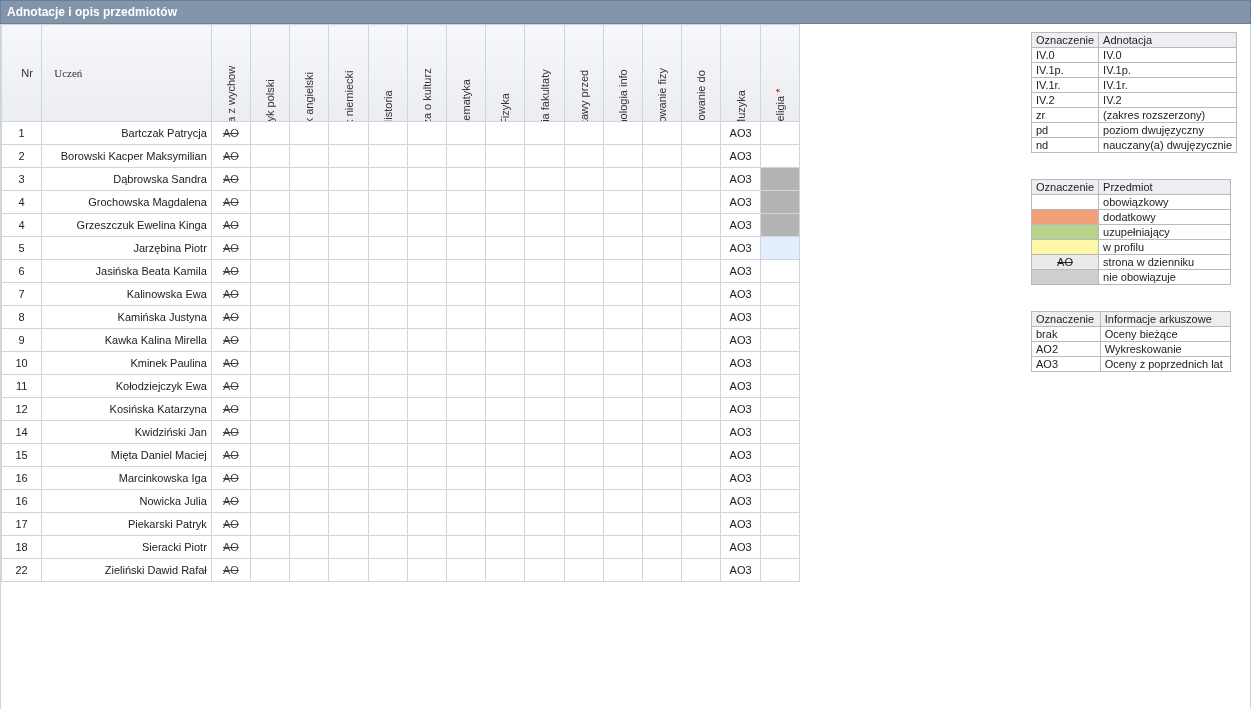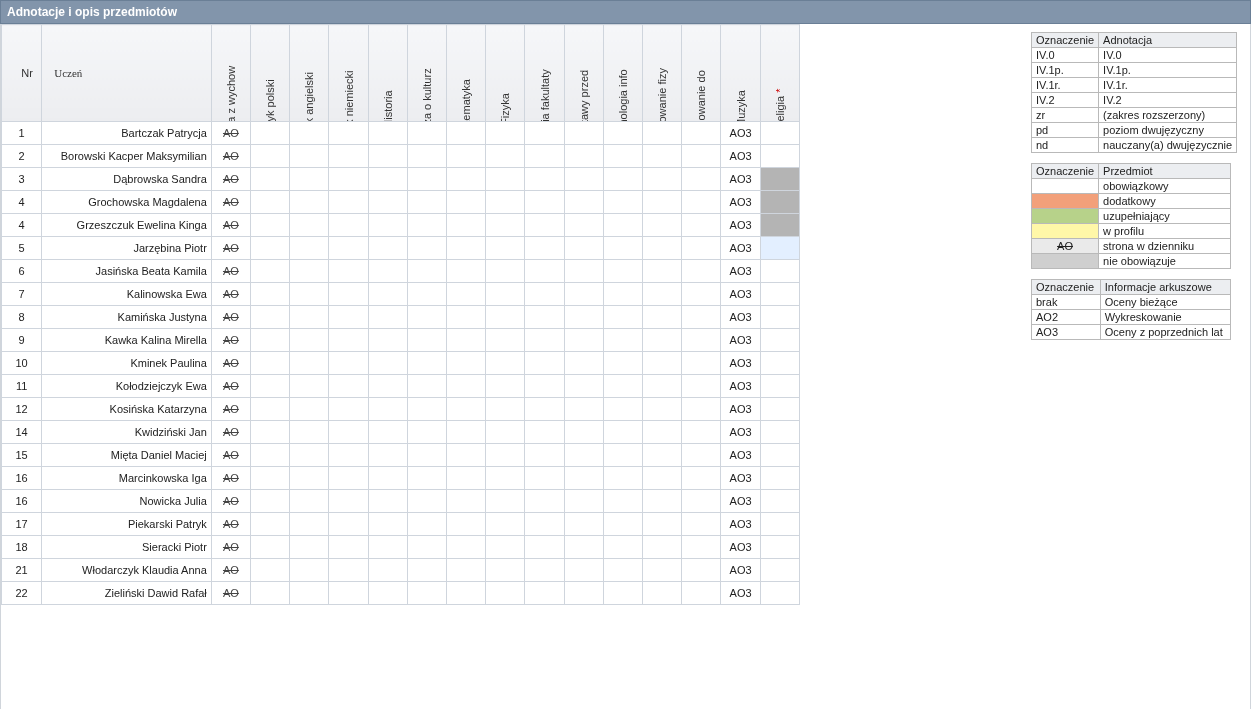--- a/index.html
+++ b/index.html
@@ -73,21 +73,21 @@
   td.col-student { width: 160px; text-align: right; }
   td.subject-cell { width: 37px; text-align: center; background: #fafbfd; }
   td.subject-cell.ao { }
   td.subject-cell .ao-text { text-decoration: line-through; color:#444; }
   td.subject-cell.muzyka { background:#fff; }
   td.subject-cell.religia { background:#fff; }
   td.subject-cell.religia.shaded-dark { background:#b4b4b4; }
   td.subject-cell.religia.shaded-light { background:#e3efff; }
 
   
-  .legend { border-collapse: collapse; margin-bottom: 10px; width: 200px; }
+  .legend { border-collapse: collapse; margin-bottom: 26px; width: 200px; }
   .legend th, .legend td { border: 1px solid #b9b9b9; padding: 1px 4px; font-size: 11px; text-align: left; white-space: nowrap; }
   .legend th { background: #eceef1; font-weight: normal; }
 
   .swatch { width:58px; height:14px; }
   .sw-obow   { background:#ffffff; }
   .sw-dodat  { background:#f2a07a; }
   .sw-uzup   { background:#b7d28a; }
   .sw-profil { background:#fff7a8; }
   .sw-strona { background:#eaeaea; text-align:center; }
   .sw-strona span { text-decoration: line-through; }
@@ -513,39 +513,20 @@
             <td class="subject-cell"></td>
             <td class="subject-cell"></td>
             <td class="subject-cell"></td>
             <td class="subject-cell"></td>
             <td class="subject-cell"></td>
             <td class="subject-cell"></td>
             <td class="subject-cell muzyka">AO3</td>
             <td class="subject-cell religia"></td>
           </tr>
           <tr>
-            <td class="col-nr">21</td>
-            <td class="col-student">Włodarczyk Klaudia Anna</td>
-            <td class="subject-cell ao"><span class="ao-text">AO</span></td>
-            <td class="subject-cell"></td>
-            <td class="subject-cell"></td>
-            <td class="subject-cell"></td>
-            <td class="subject-cell"></td>
-            <td class="subject-cell"></td>
-            <td class="subject-cell"></td>
-            <td class="subject-cell"></td>
-            <td class="subject-cell"></td>
-            <td class="subject-cell"></td>
-            <td class="subject-cell"></td>
-            <td class="subject-cell"></td>
-            <td class="subject-cell"></td>
-            <td class="subject-cell muzyka">AO3</td>
-            <td class="subject-cell religia"></td>
-          </tr>
-          <tr>
             <td class="col-nr">22</td>
             <td class="col-student">Zieliński Dawid Rafał</td>
             <td class="subject-cell ao"><span class="ao-text">AO</span></td>
             <td class="subject-cell"></td>
             <td class="subject-cell"></td>
             <td class="subject-cell"></td>
             <td class="subject-cell"></td>
             <td class="subject-cell"></td>
             <td class="subject-cell"></td>
             <td class="subject-cell"></td>

